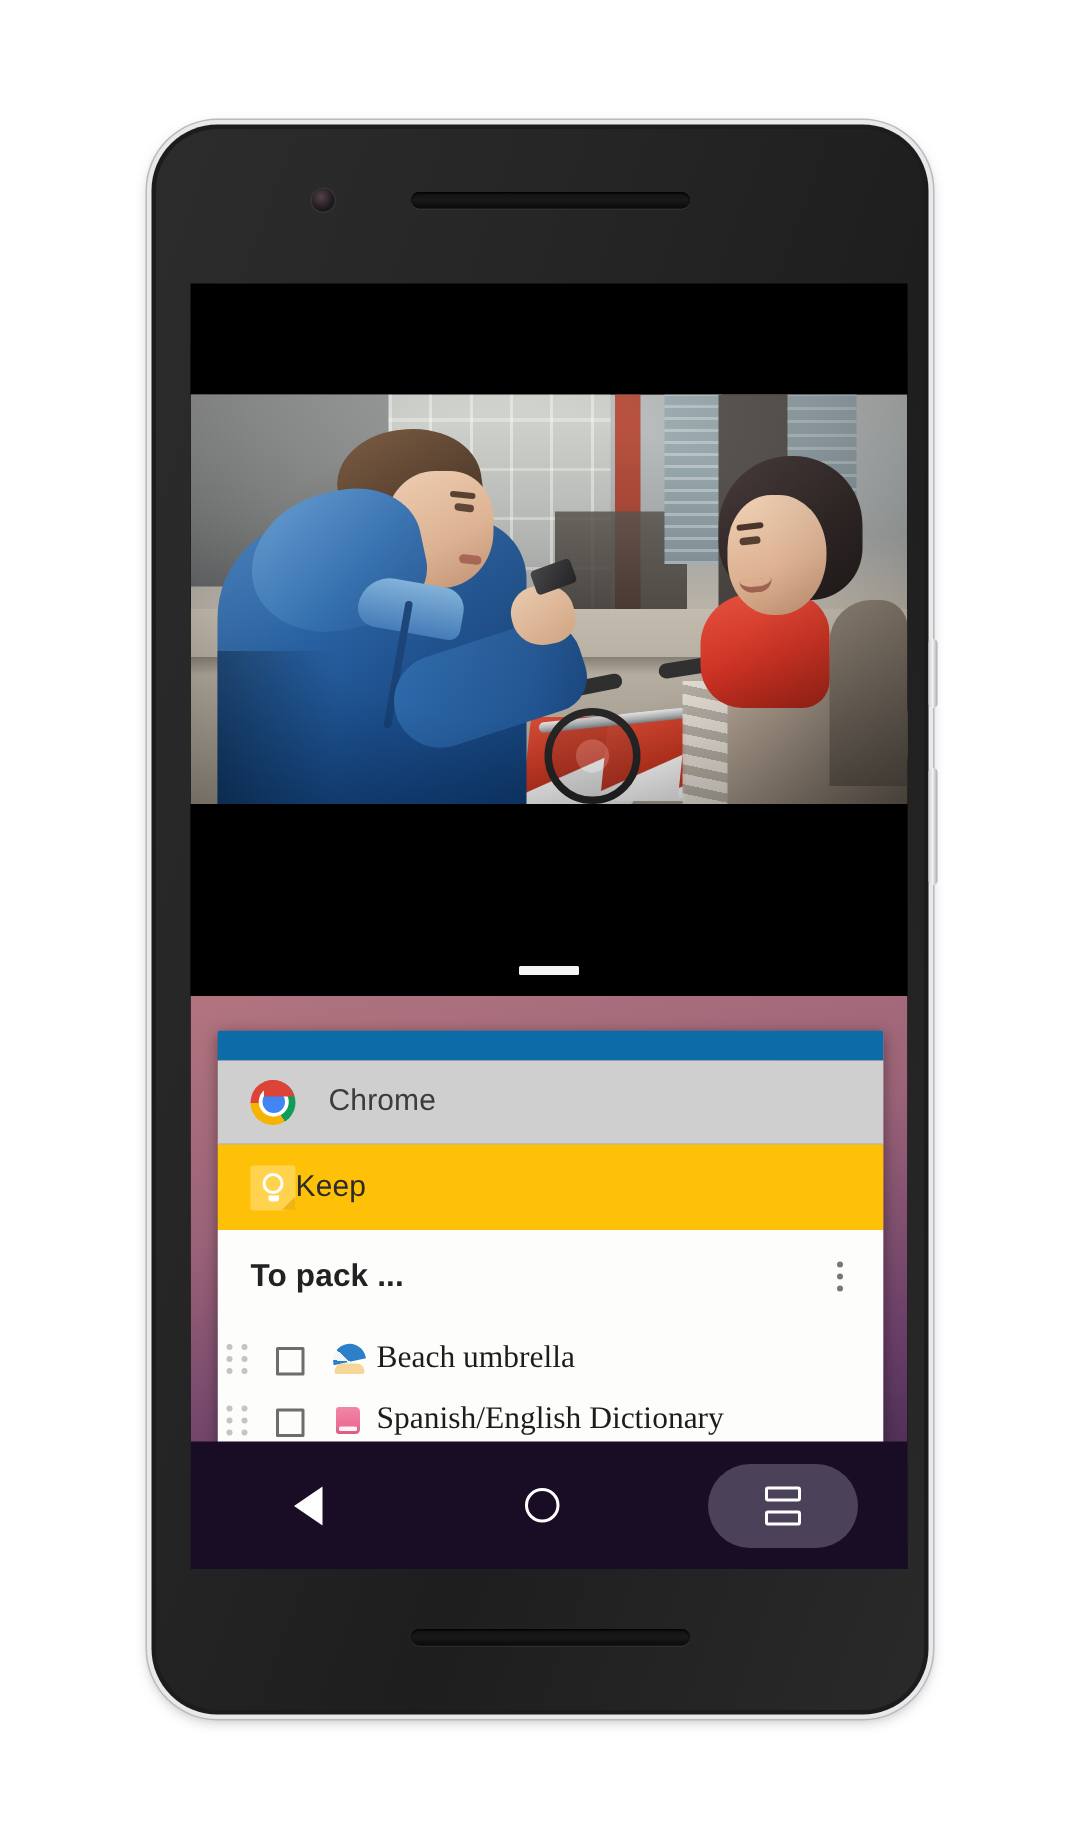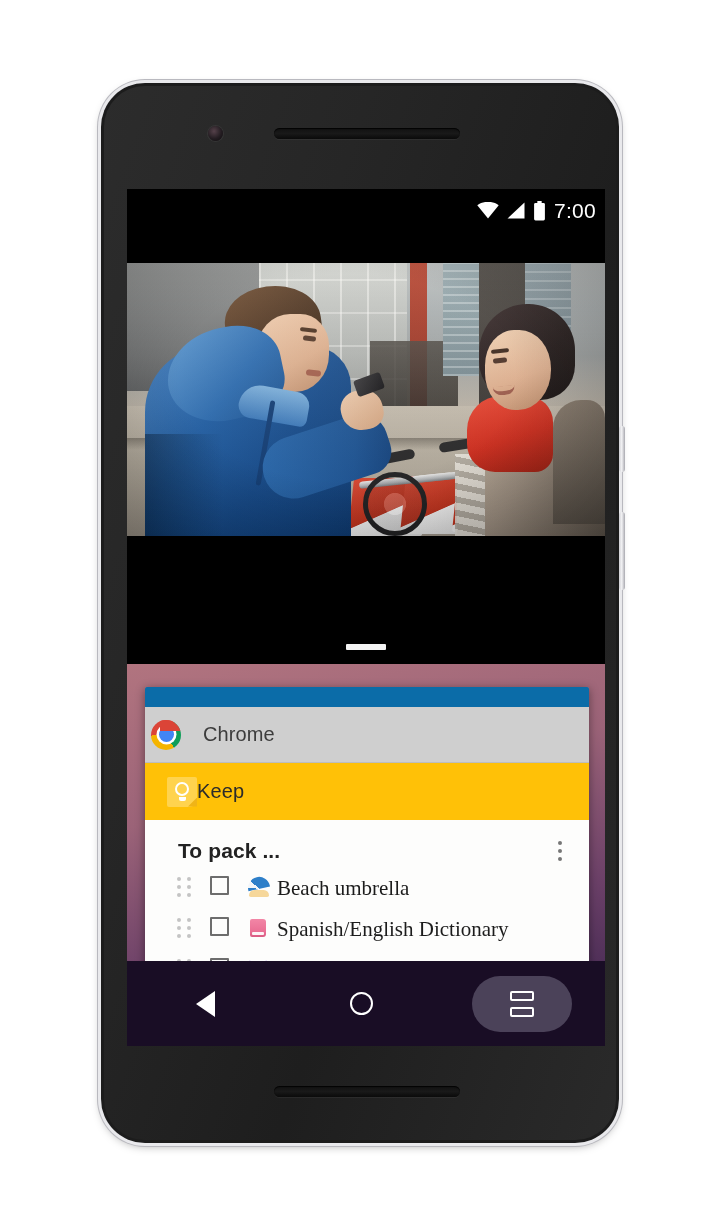--- a/index.html
+++ b/index.html
@@ -411,21 +411,21 @@
   #chrome-toolbar-stub {
     height: 20px;
     background: #0b6ca8;
     border-radius: 2px 2px 0 0;
   }
   #chrome-row {
     height: 56px;
     background: #cfcfcf;
     display: flex;
     align-items: center;
-    padding-left: 6px;
+    padding-left: 22px;
     gap: 22px;
     border-bottom: 1px solid #bdbdbd;
   }
   #keep-row {
     height: 57px;
     background: #ffc107;
     display: flex;
     align-items: center;
     padding-left: 22px;
   }
@@ -500,21 +500,20 @@
   
   #note-body {
     background: #fdfdfc;
     height: 236px;
   }
   #note-header {
     display: flex;
     align-items: center;
     justify-content: space-between;
     padding: 16px 17px 10px 22px;
-    margin-left: 11px;
   }
   #note-title {
     font-size: 21px;
     font-weight: bold;
     color: #222222;
     letter-spacing: .1px;
   }
   #overflow-menu {
     width: 24px; height: 30px;
     display: flex; flex-direction: column;
@@ -523,23 +522,23 @@
     cursor: pointer;
   }
   #overflow-menu i {
     width: 4px; height: 4px; border-radius: 50%;
     background: #767676;
     display: block;
   }
 
   .note-item {
     display: flex;
-    align-items: flex-start;
+    align-items: flex-end;
     height: 41px;
-    padding-left: 26px;
+    padding-left: 0;
     gap: 0;
   }
   .drag-dots {
     width: 26px; height: 22px;
     display: grid;
     grid-template-columns: repeat(2, 4px);
     grid-template-rows: repeat(3, 4px);
     gap: 4px 6px;
     justify-content: center;
     align-content: center;
@@ -687,33 +686,20 @@
 
   <div id="phone-frame">
     <div id="phone-body">
 
       <div id="front-camera"></div>
       <div id="earpiece"></div>
       <div id="bottom-speaker"></div>
 
       <div id="screen">
 
-        <div id="status-bar">
-          <svg class="sb-icon" width="22" height="17" viewBox="0 0 22 17">
-            <path d="M11 16.5 L0.3 3.2 C3.4 0.9 7.1 -0.2 11 -0.2 C14.9 -0.2 18.6 0.9 21.7 3.2 Z" fill="#ffffff"></path>
-          </svg>
-          <svg class="sb-icon" width="20" height="17" viewBox="0 0 20 17">
-            <path d="M18.5 0.5 L18.5 16.5 L1.5 16.5 Z" fill="#ffffff"></path>
-          </svg>
-          <svg class="sb-icon" width="13" height="20" viewBox="0 0 13 20">
-            <rect x="4.3" y="0" width="4.4" height="2.2" rx="0.6" fill="#ffffff"></rect>
-            <rect x="1.1" y="1.9" width="10.8" height="17.6" rx="1.4" fill="#ffffff"></rect>
-          </svg>
-          <span id="status-clock">7:00</span>
-        </div>
 
         <div id="video-app">
           <div id="video-frame">
             <div id="sky"></div>
             <div id="bg-building-left"></div>
             <div id="bg-glass-wall"></div>
             <div id="bg-red-column"></div>
             <div id="bg-entrance"></div>
             <div id="bg-tower"></div>
             <div id="bg-dark-pillar"></div>

